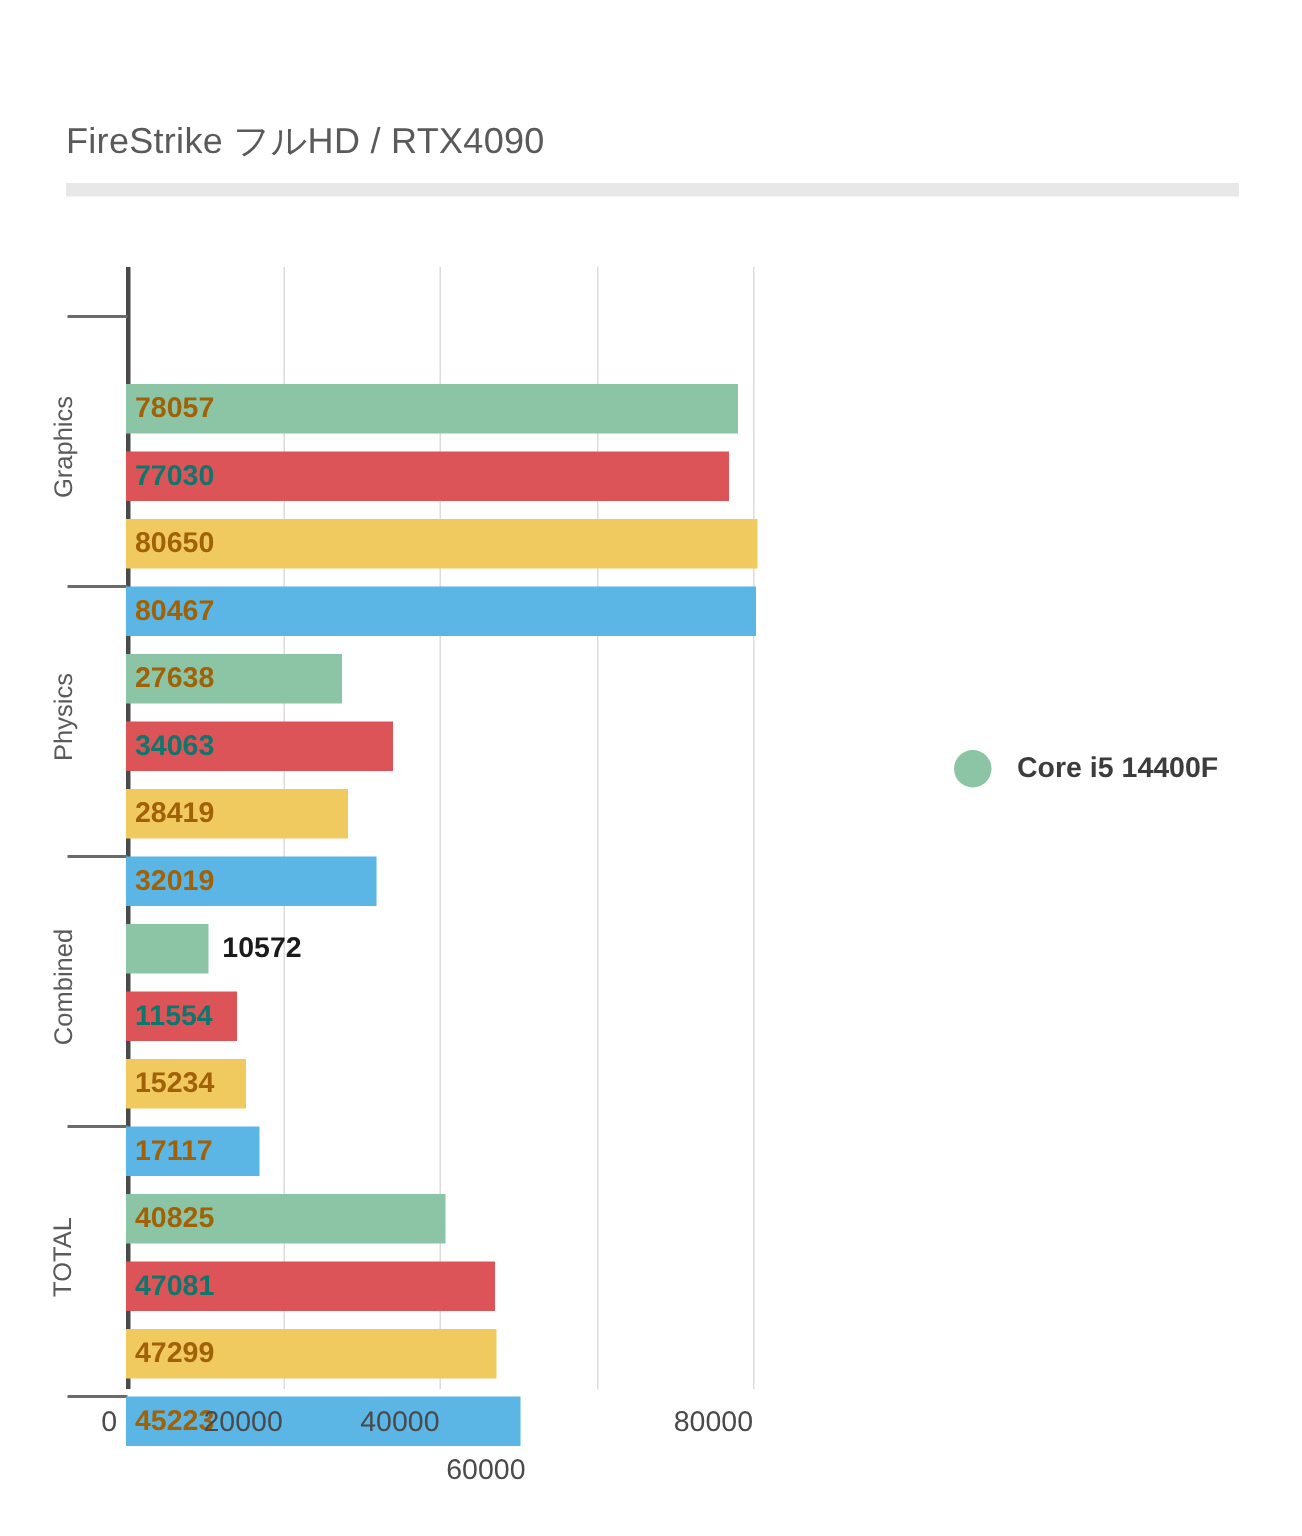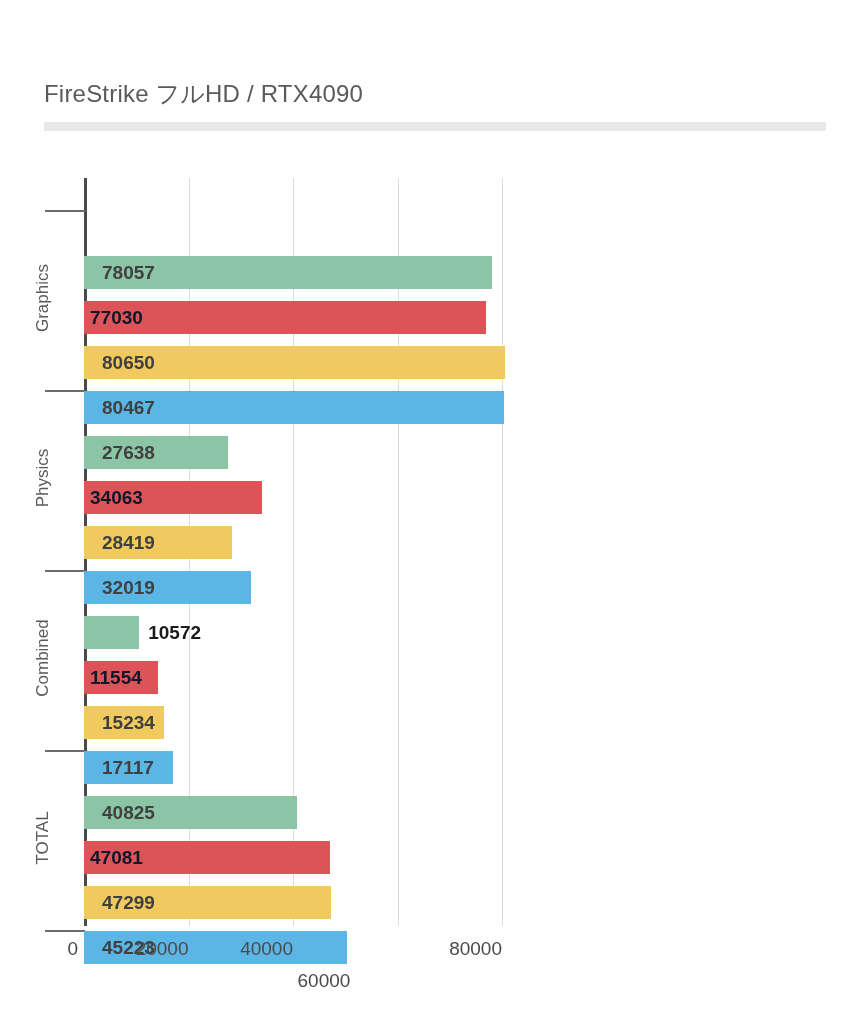--- a/index.html
+++ b/index.html
@@ -94,22 +94,22 @@
     border-radius: 0;
   }
   .bar-label {
     position: absolute;
     height: 33px;
     line-height: 33px;
     font-size: 19px;
     font-weight: bold;
     white-space: nowrap;
   }
-  .bar-label.inside-dark  { color: #404040; margin-left: 12px; }
-  .bar-label.inside-light { color: #0f172a; }
+  .bar-label.inside-dark  { color: #a16207; }
+  .bar-label.inside-light { color: #0f766e; }
   .bar-label.outside      { color: #1b1b1b; }
 
   
   .xtick {
     position: absolute;
     top: 938px;
     font-size: 19px;
     color: #4a4a4a;
     text-align: center;
     white-space: nowrap;
@@ -209,13 +209,17 @@
   <div id="xticks">
       <div class="xtick" style="left: 18px; width: 60px; text-align: right;">0</div>
       <div class="xtick" style="left: 88.5px; width: 100px; text-align: right;">20000</div>
       <div class="xtick" style="left: 193px; width: 100px; text-align: right;">40000</div>
       <div class="xtick" style="left: 297.5px; width: 100px; text-align: left; margin-top: 32px;">60000</div>
       <div class="xtick" style="left: 402px; width: 100px; text-align: right;">80000</div>
     </div>
 </div>
 
 <div id="legend">
+    <div class="legend-row">
+      <div class="legend-swatch" style="background: rgb(140, 197, 166);"></div>
+      <div class="legend-text">Core i5 14400F</div>
+    </div>
   </div>
 
 </body></html>

